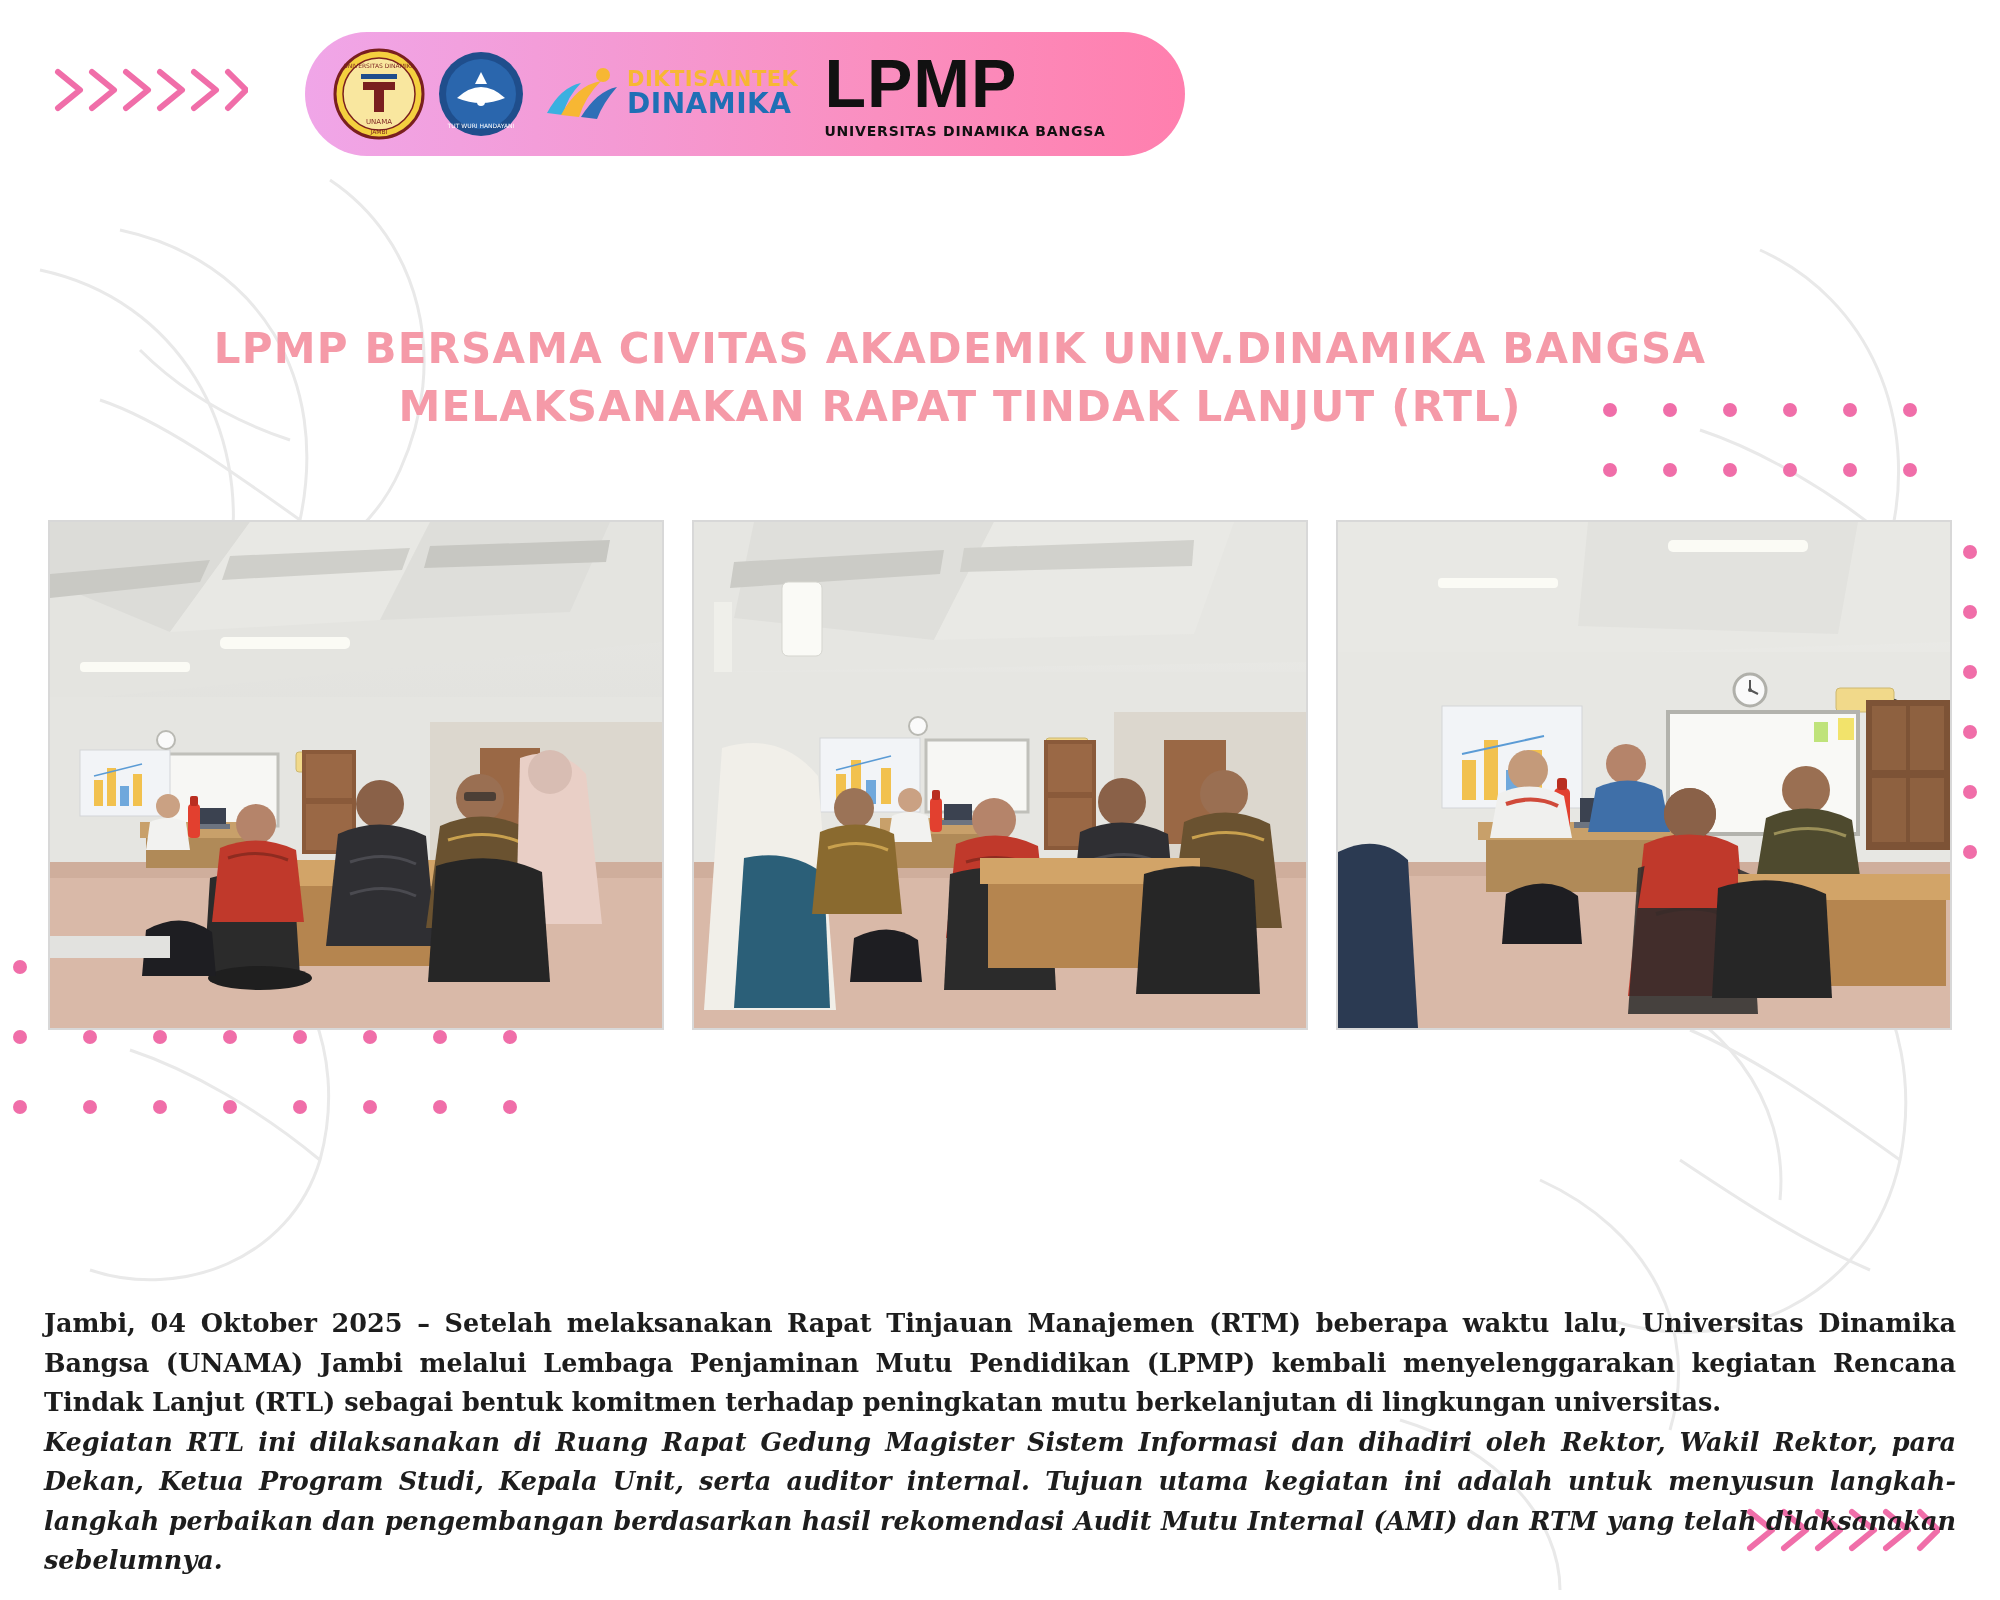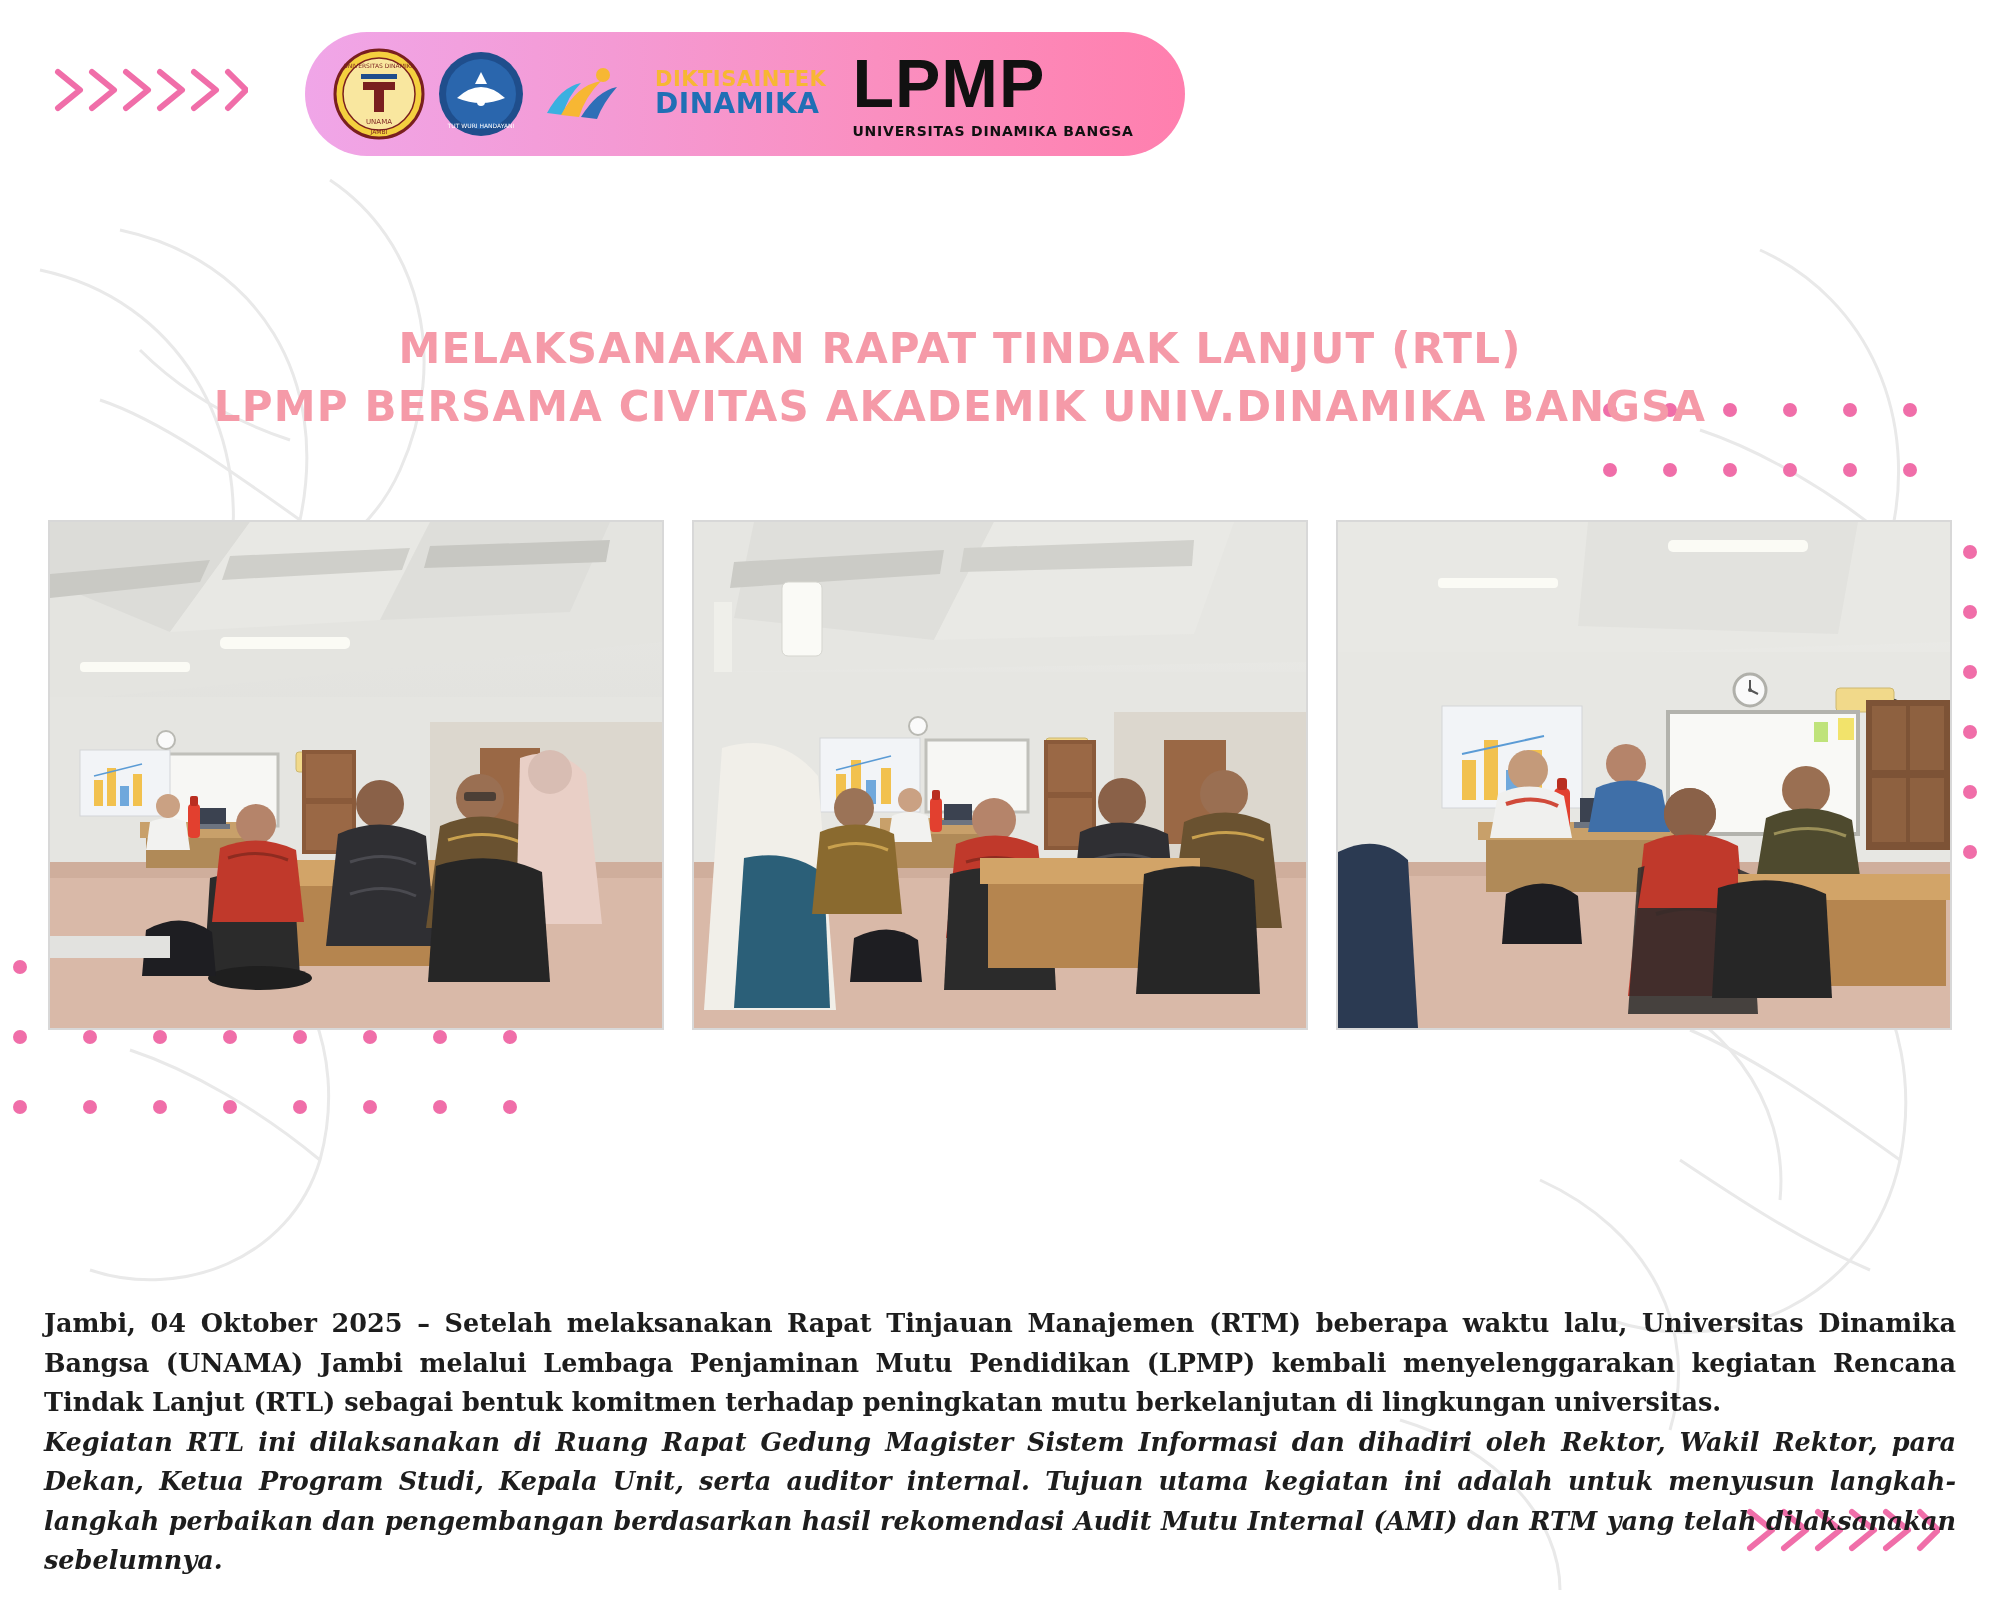--- a/index.html
+++ b/index.html
@@ -61,21 +61,20 @@
     height: 92px;
     margin-right: 10px;
     flex: 0 0 auto;
     position: relative;
   }
   .diktisaintek {
     display: flex;
     align-items: center;
     margin-right: 20px;
     margin-left: 4px;
-    gap: 28px;
   }
   .dikti-mark {
     width: 80px;
     height: 62px;
     margin-right: 6px;
   }
   .dikti-words {
     line-height: 1.02;
   }
   .dikti-words .w1 {
@@ -308,22 +307,22 @@
     </div>
   </div>
 
   <div class="lpmp-block">
     <div class="lpmp-title">LPMP</div>
     <div class="lpmp-sub">UNIVERSITAS DINAMIKA BANGSA</div>
   </div>
 </div>
 
 <div class="main-title">
+  <div class="line">LPMP BERSAMA CIVITAS AKADEMIK UNIV.DINAMIKA BANGSA</div>
   <div class="line">MELAKSANAKAN RAPAT TINDAK LANJUT (RTL)</div>
-  <div class="line">LPMP BERSAMA CIVITAS AKADEMIK UNIV.DINAMIKA BANGSA</div>
 </div>
 
 <div class="photos">
 
   <div class="photo">
     <svg width="612" height="506" viewBox="0 0 612 506" xmlns="http://www.w3.org/2000/svg">
       <defs>
         <linearGradient id="wallA" x1="0" y1="0" x2="0" y2="1">
           <stop offset="0%" stop-color="#e9e9e6"></stop>
             <stop offset="100%" stop-color="#d7d7d2"></stop>

